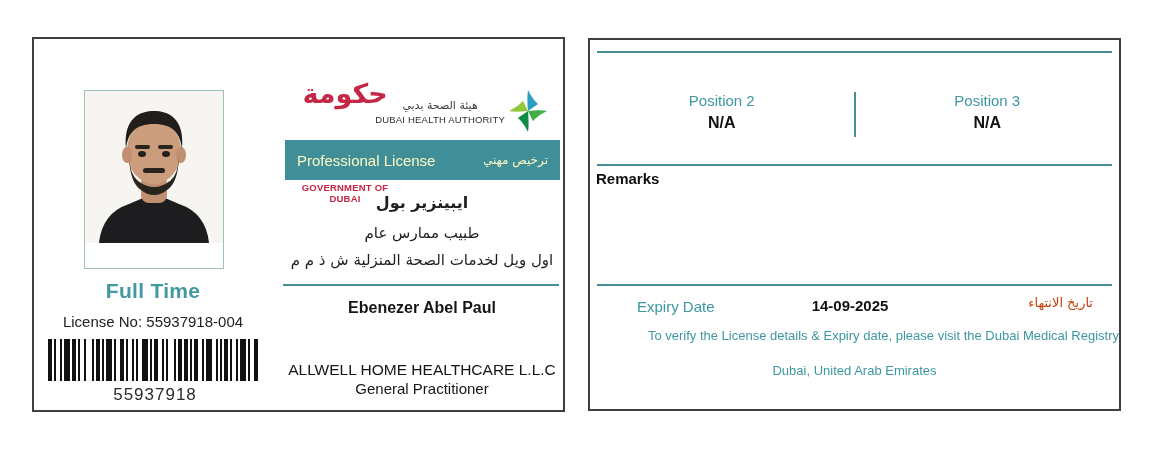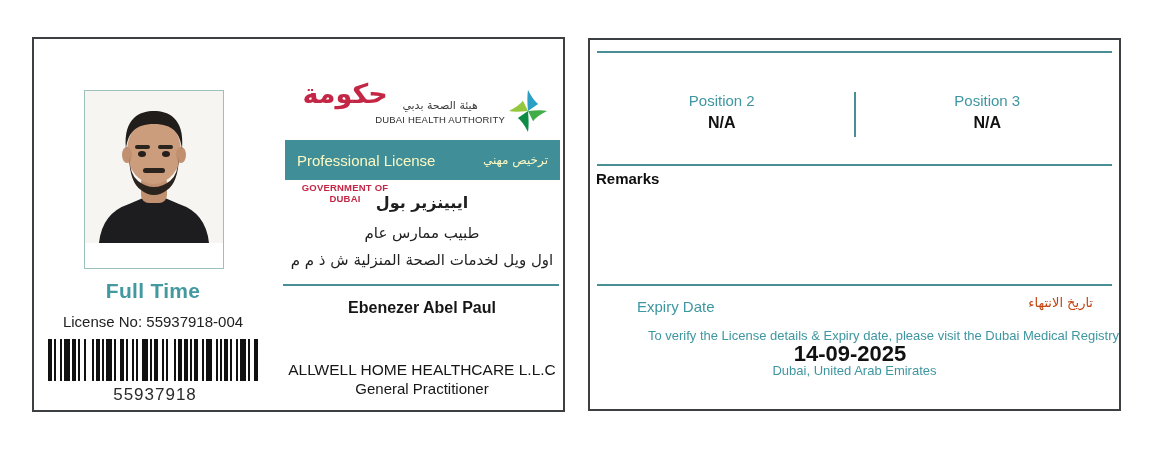--- a/index.html
+++ b/index.html
@@ -52,21 +52,21 @@
   .h-line{position:absolute;left:7px;right:7px;height:2px;background:#4A8E96;}
   .line-top{top:11px;} .line-mid{top:124px;} .line-low{top:244px;}
   .positions-row{position:absolute;left:0;right:0;top:52px;display:flex;}
   .pos-cell{flex:1;text-align:center;}
   .pos-label{color:#3E96A0;font-size:15px;}
   .pos-value{color:#121212;font-size:16px;font-weight:bold;margin-top:5px;}
   .v-divider{width:2px;height:45px;background:#4A8E96;}
   .remarks{position:absolute;left:6px;top:130px;font-size:15px;font-weight:bold;color:#101010;}
   .expiry-label{position:absolute;left:47px;top:258px;font-size:15px;color:#3E96A0;}
   .expiry-date{position:absolute;left:110px;width:300px;top:257px;text-align:center;
-               font-size:22px;font-weight:bold;color:#111;margin-top:44px;}
+               font-size:15px;font-weight:bold;color:#111;}
   .expiry-ar{position:absolute;right:26px;top:255px;font-family:"DejaVu Sans",sans-serif;
              direction:rtl;font-size:13px;color:#c2410c;}
   .verify-note{position:absolute;left:0;right:0;top:288px;text-align:right;
                font-size:13px;color:#3E96A0;}
   .location{position:absolute;left:0;right:0;top:323px;text-align:center;
             font-size:13px;color:#3E96A0;}
 </style>
 </head>
 <body>
 

